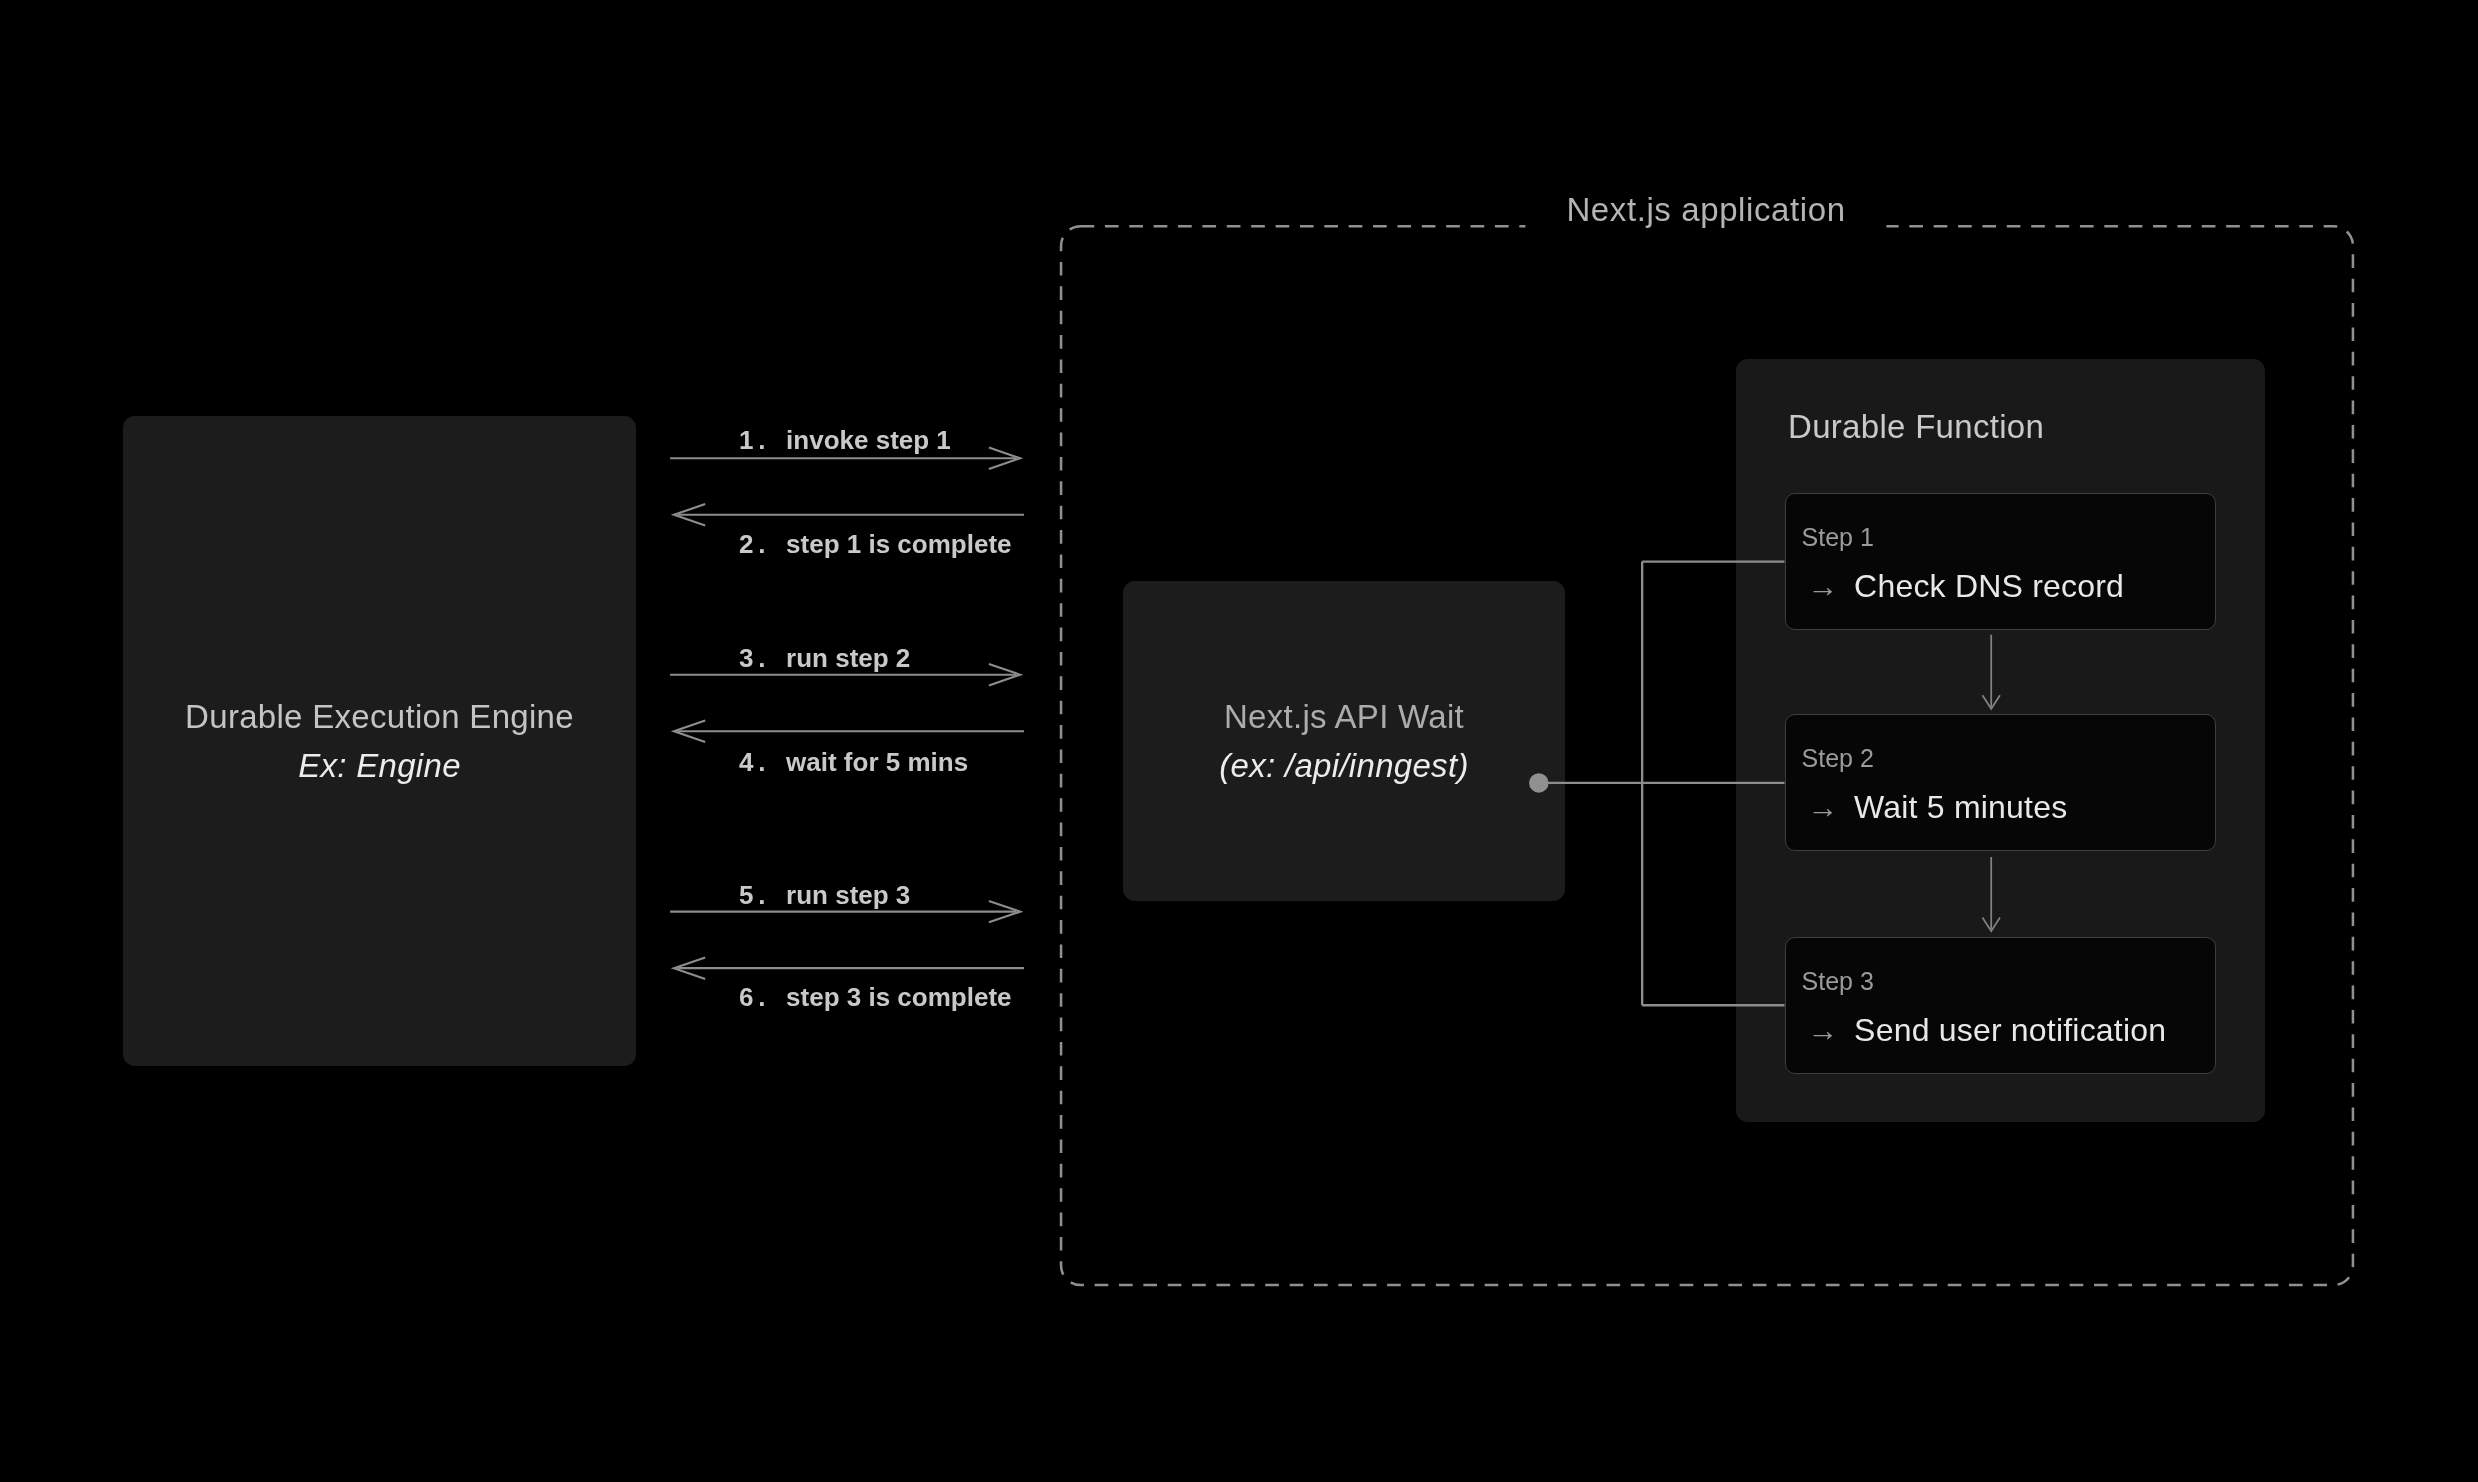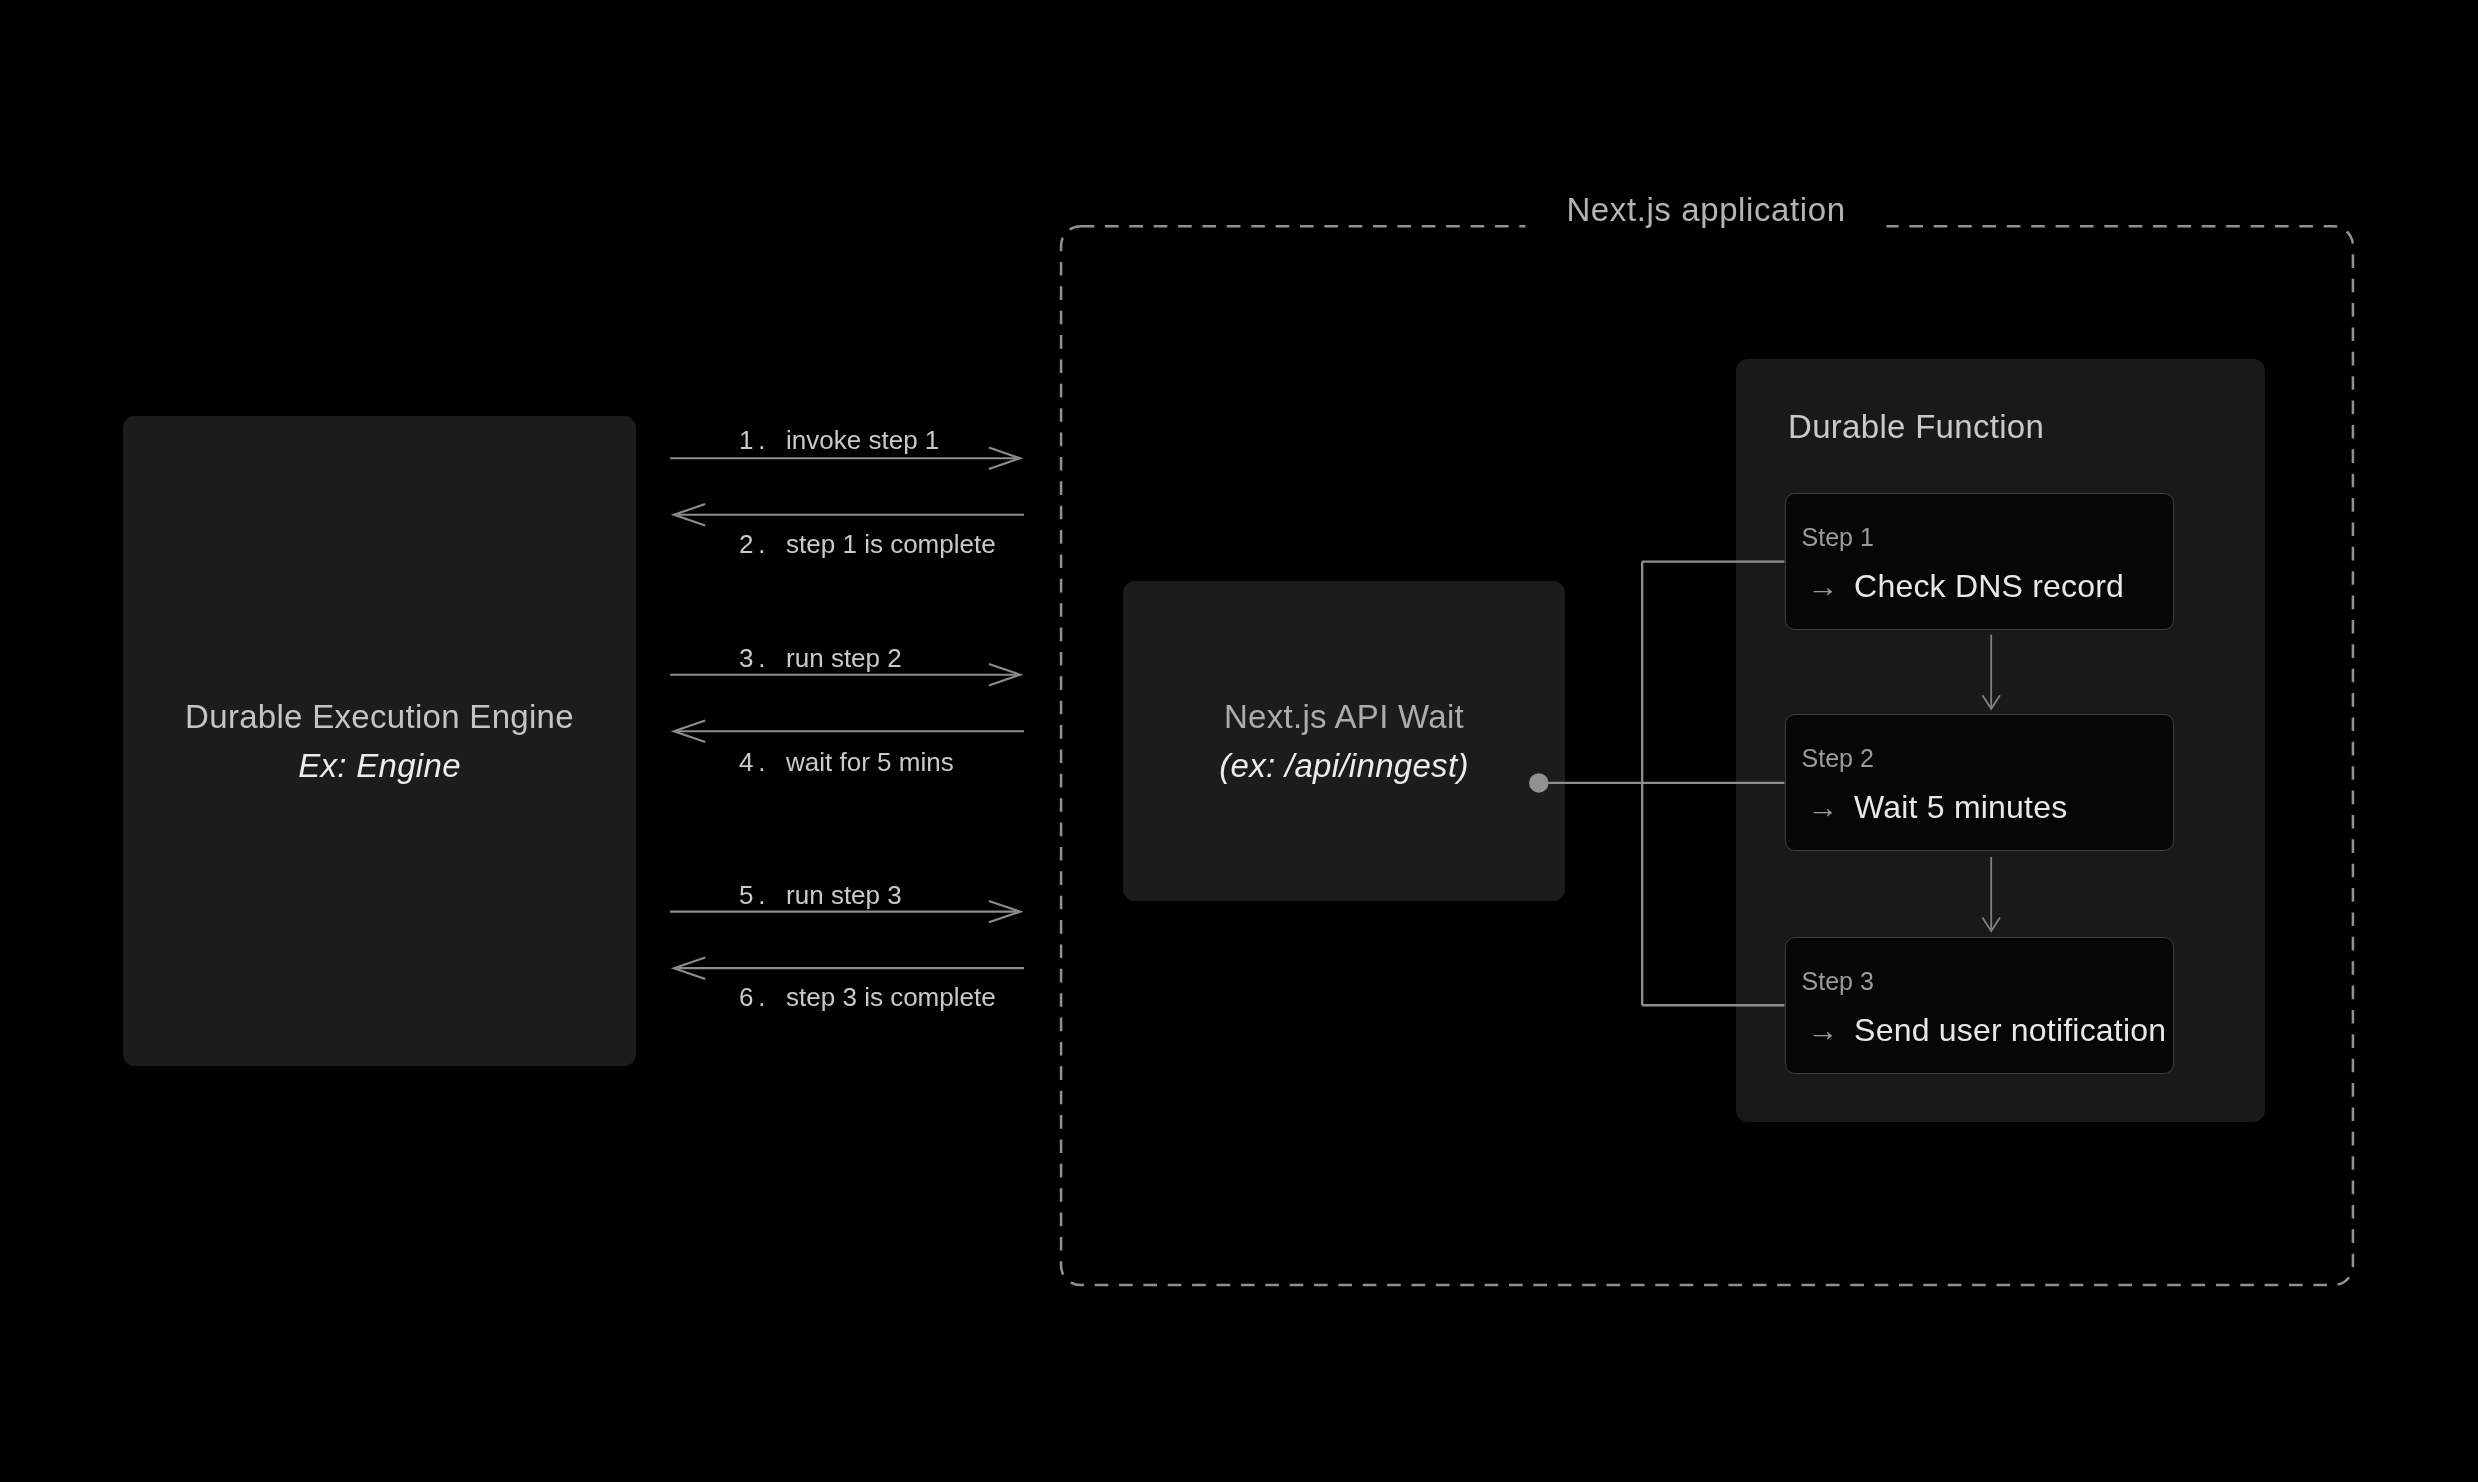--- a/index.html
+++ b/index.html
@@ -45,21 +45,21 @@
   
   #durable-fn{
     position:absolute;left:1736px;top:359px;width:529px;height:763px;
     background:var(--panel-soft);border-radius:11.7px;z-index:1;
   }
   #durable-fn .fn-title{
     position:absolute;left:52px;top:48px;font-size:33px;line-height:39px;
     color:#c9c9c9;letter-spacing:0.3px;
   }
   .step-card{
-    position:absolute;left:49px;width:389px;height:137px;
+    position:absolute;left:49px;width:431px;height:137px;
     background:var(--card);border:1.5px solid var(--card-border);border-radius:9.8px;
   }
   .step-card .step-label{
     position:absolute;left:15.6px;top:26px;font-size:25px;line-height:35px;color:var(--step-label);
   }
   .step-card .step-desc{
     position:absolute;left:21.5px;top:74px;display:flex;align-items:center;gap:15.6px;
   }
   .step-card .arrow-glyph{font-size:31px;color:#9a9a9a;line-height:37px;}
   .step-card .desc-text{font-size:32px;color:#e8e8e8;line-height:37px;letter-spacing:0.2px;}
@@ -69,21 +69,21 @@
 
   
   #app-label{
     position:absolute;left:1706px;top:187px;transform:translateX(-50%);
     font-size:33px;line-height:45px;color:var(--muted);letter-spacing:0.6px;
     background:var(--background);padding:0 41px;z-index:3;white-space:nowrap;
   }
 
   
   .msg-label{
-    position:absolute;left:739px;font-size:26px;line-height:33px;font-weight:400;
+    position:absolute;left:739px;font-size:26px;line-height:33px;font-weight:700;
     color:var(--msg);z-index:3;white-space:nowrap;
   }
   .msg-label .num{display:inline-block;letter-spacing:4.9px;margin-right:15.6px;}
   #msg-label-1{top:424px;}
   #msg-label-2{top:528px;}
   #msg-label-3{top:642px;}
   #msg-label-4{top:746px;}
   #msg-label-5{top:879px;}
   #msg-label-6{top:981px;}
 

